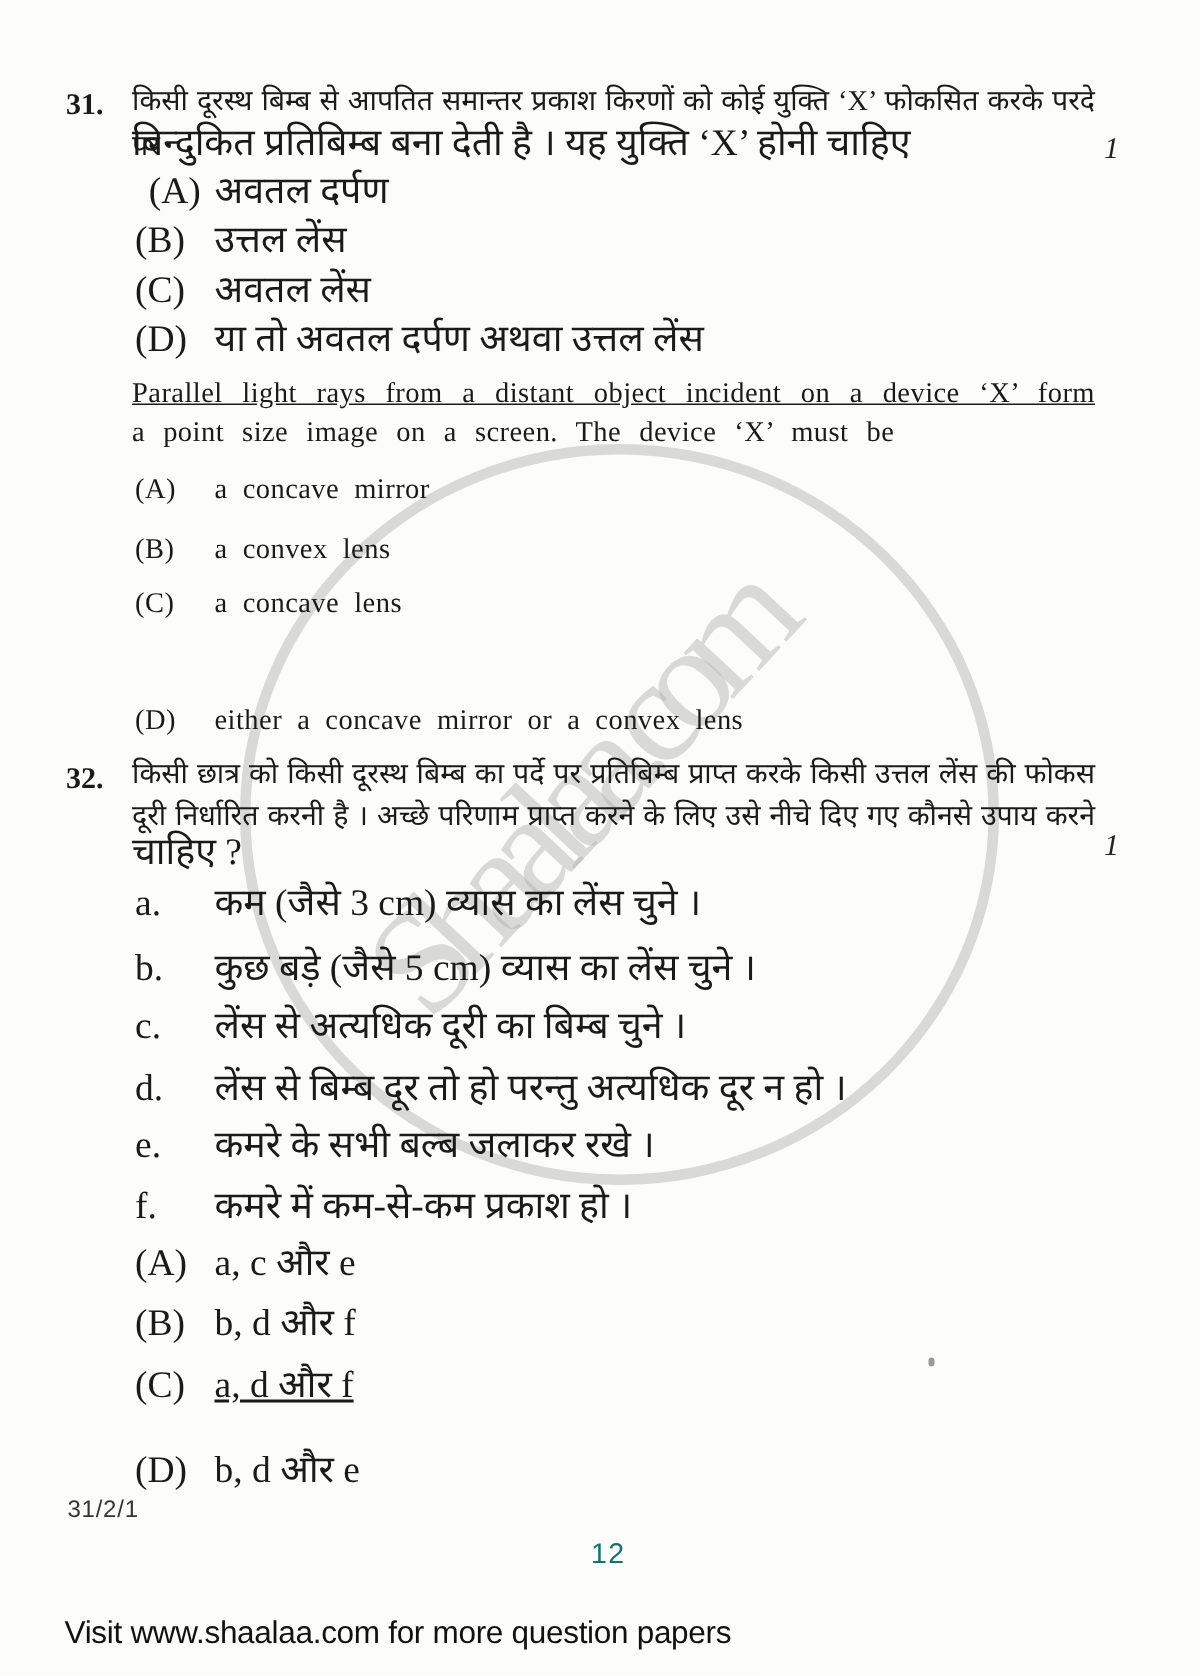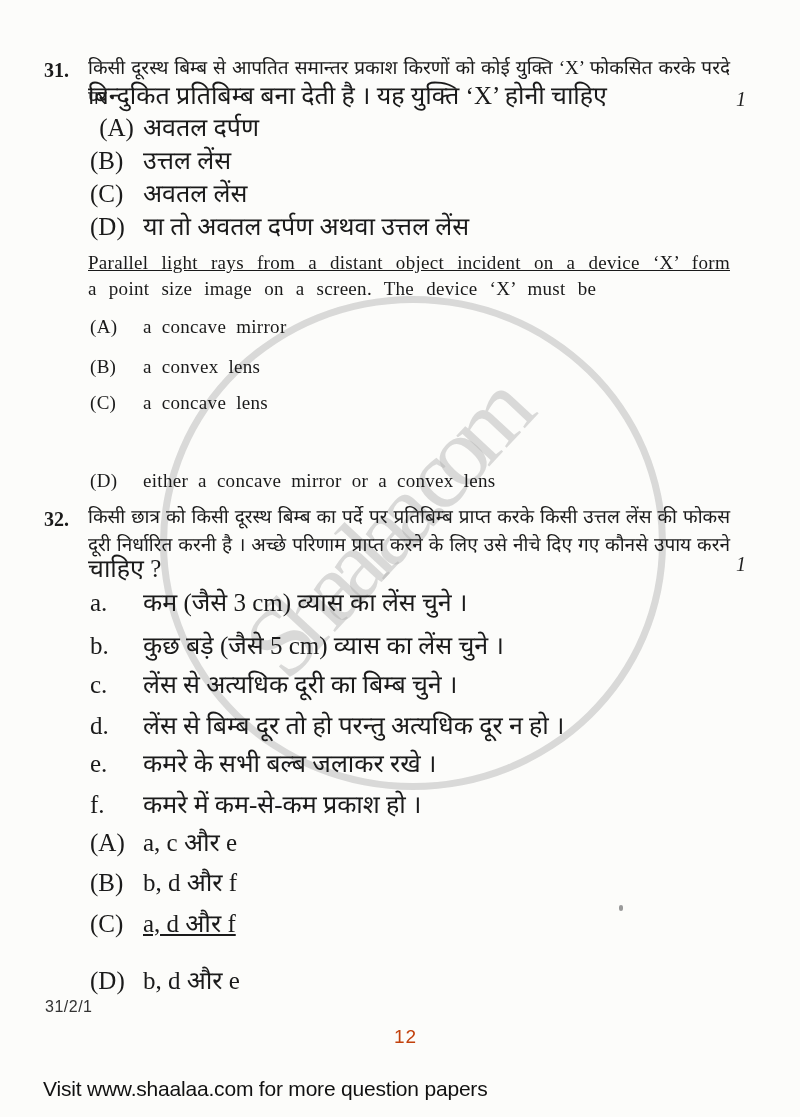--- a/index.html
+++ b/index.html
@@ -24,21 +24,21 @@
   .wm-text{
     position:absolute;left:385px;top:530px;z-index:1;
     transform:translate(-50%,-50%) rotate(-47deg);
     font-size:98px;letter-spacing:-0.13em;white-space:nowrap;
     color:rgba(176,176,176,0.45);font-family:"Liberation Serif","DejaVu Serif",serif;
   }
   .content{position:relative;z-index:2;}
   .content .abs{z-index:2;}
   .speck{position:absolute;width:4px;height:6px;background:#9a9a9a;border-radius:2px;z-index:2;}
   .footer-code{left:45px;top:986px;font-size:16px;color:#333;letter-spacing:0.5px;margin-top:12px;}
-  .footer-page{left:394px;top:1026px;font-size:19px;color:#c2410c;letter-spacing:1px;}
+  .footer-page{left:394px;top:1026px;font-size:19px;color:#0f766e;letter-spacing:1px;}
   .footer-note{left:18px;top:1077px;font-size:21px;color:#111;letter-spacing:-0.2px;margin-left:25px;}
 </style>
 </head>
 <body>
 
 <div class="page">
 
   <div class="wm-circle"></div>
   <div class="wm-text">Shaalaa.com</div>
 

